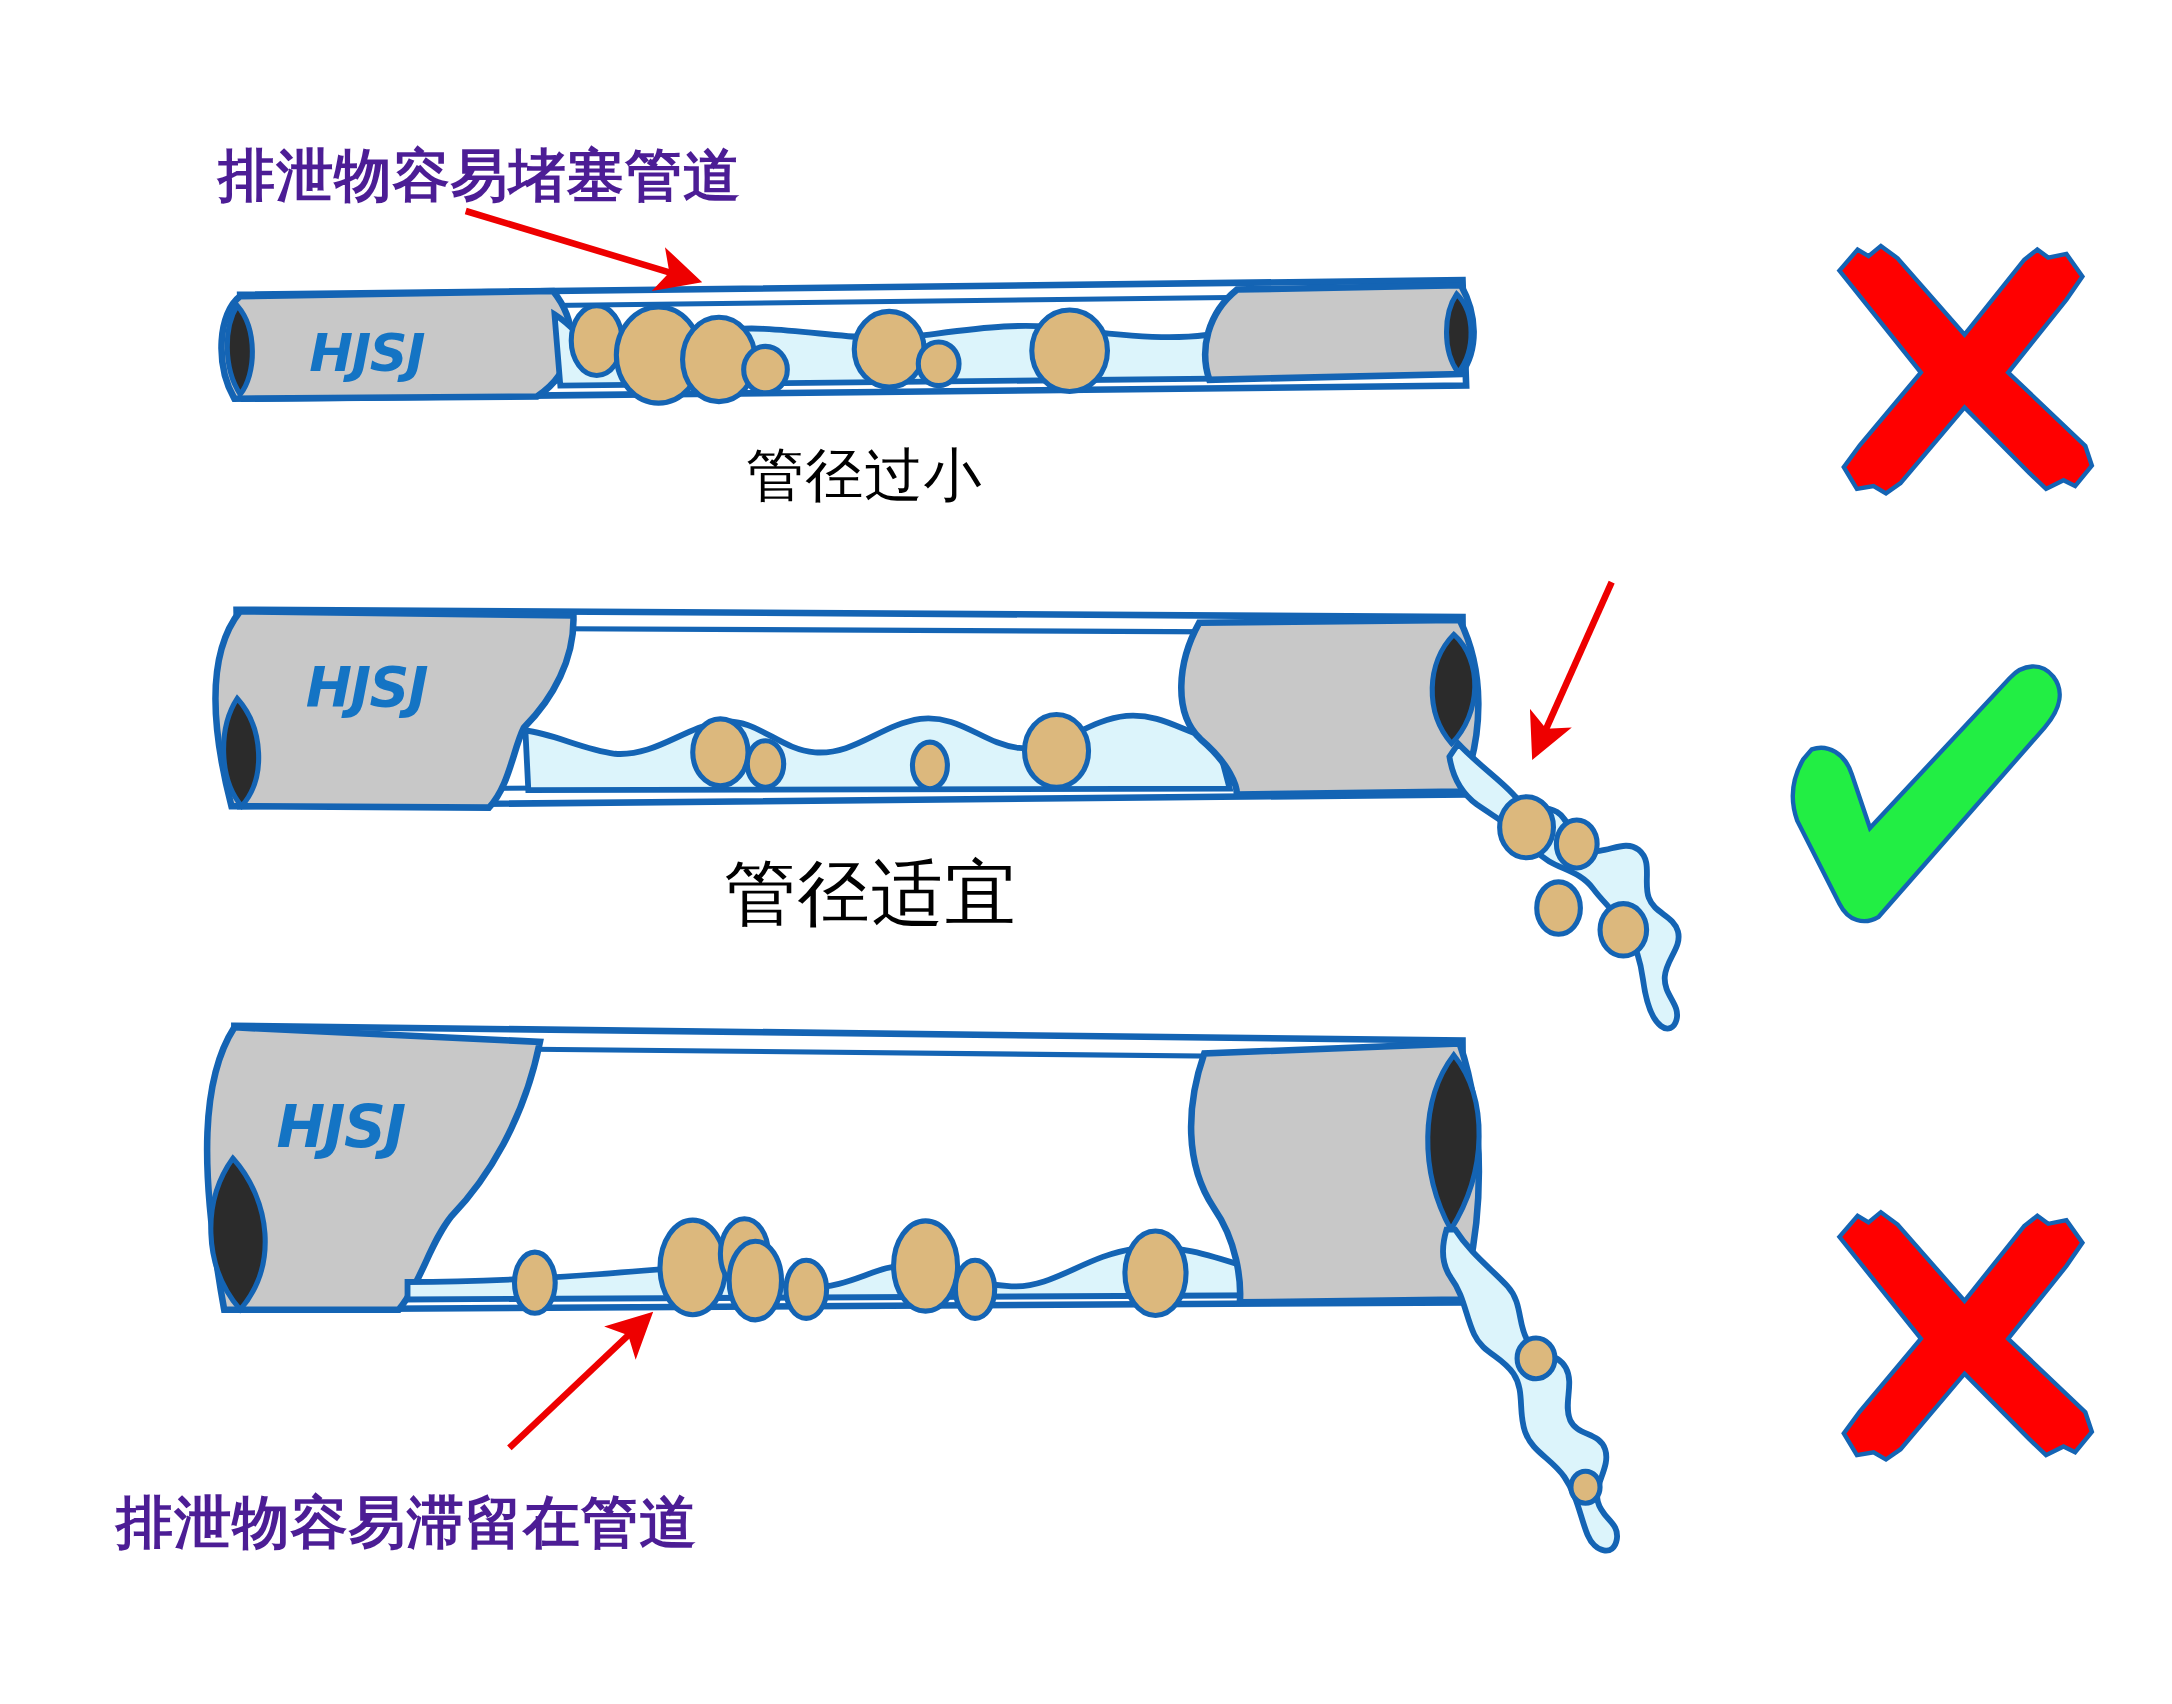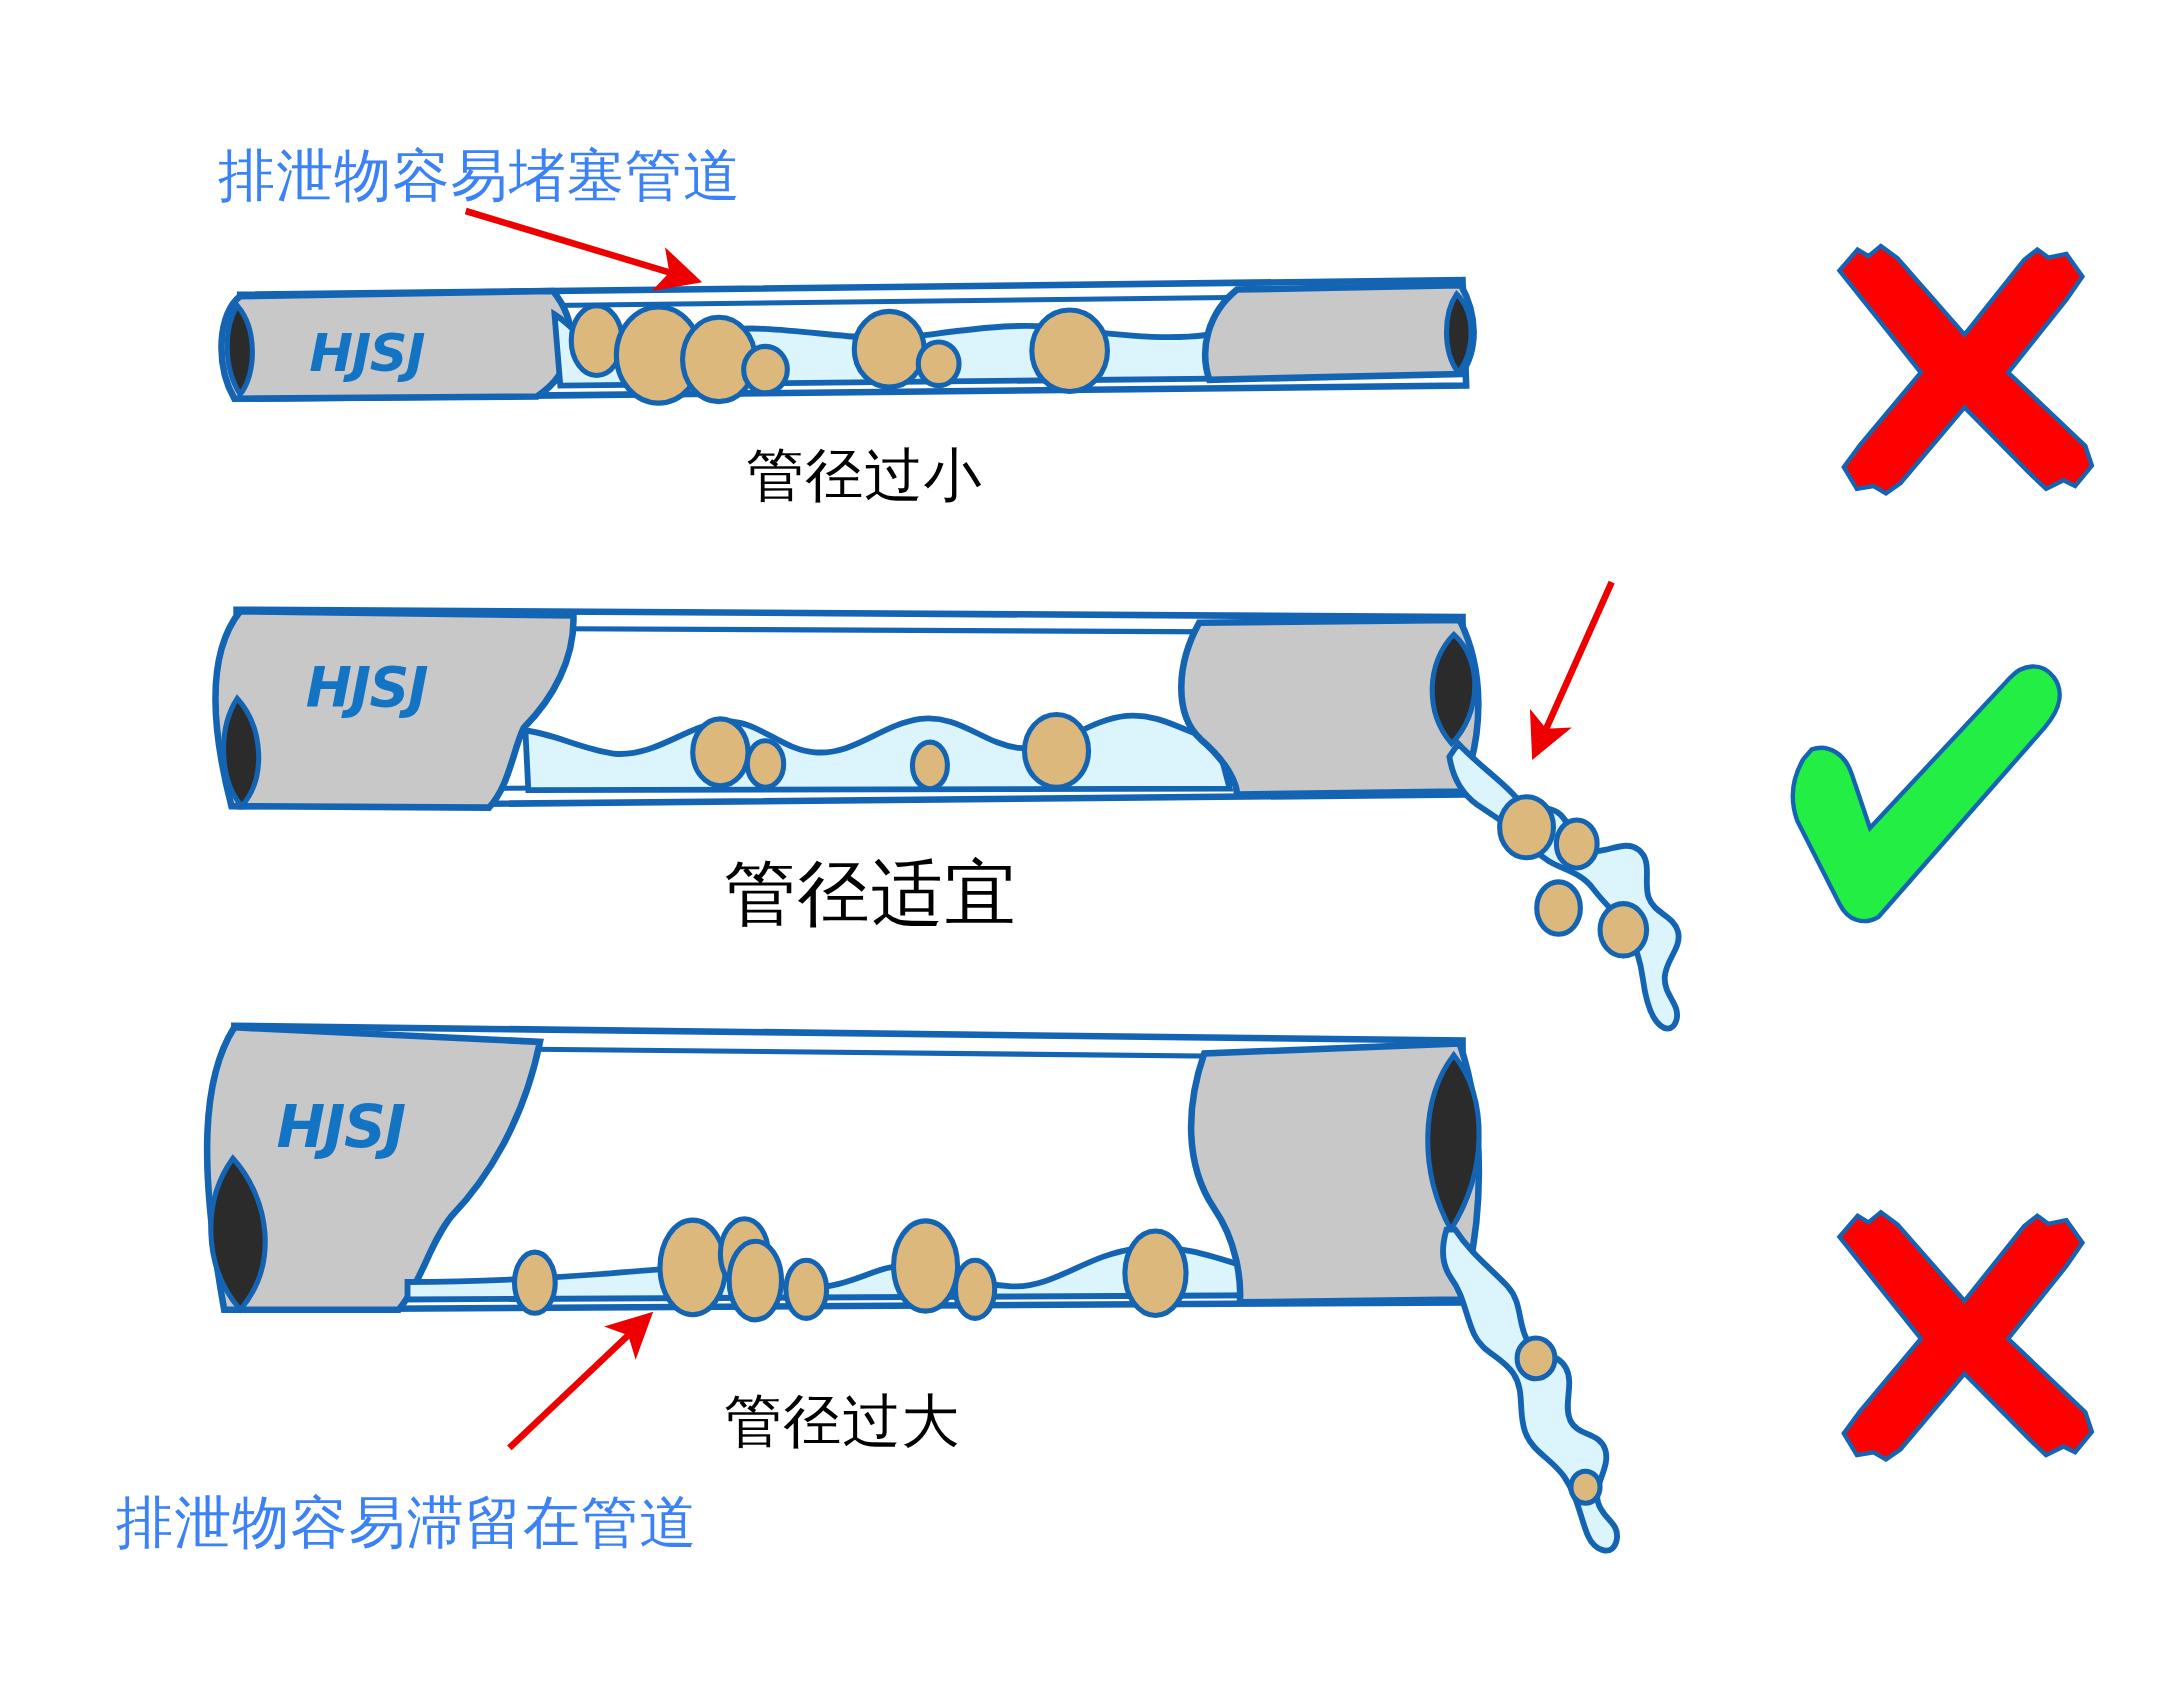--- a/index.html
+++ b/index.html
@@ -19,23 +19,23 @@
   }
   #stage svg.layer {
     position: absolute;
     left: 0;
     top: 0;
     width: 2172px;
     height: 1704px;
   }
   .red-anno {
     position: absolute;
-    color: #3b82f6;
+    color: #4c1d95;
     font-family: "DejaVu Sans", "Liberation Sans", sans-serif;
-    font-weight: 400;
+    font-weight: 700;
     white-space: nowrap;
     letter-spacing: 0.02em;
   }
   .caption {
     position: absolute;
     color: #000000;
     font-family: "DejaVu Sans", "Liberation Sans", sans-serif;
     font-weight: 400;
     white-space: nowrap;
     letter-spacing: 0.02em;
@@ -234,16 +234,15 @@
   <div class="red-anno anno-1">排泄物容易堵塞管道</div>
 
 
 
   <div class="red-anno anno-4">排泄物容易滞留在管道</div>
 
   <div class="caption cap-1">管径过小</div>
 
   <div class="caption cap-2">管径适宜</div>
 
-  <div class="caption cap-3">管径过大</div>
 
 </div>
 
 
 </body></html>

